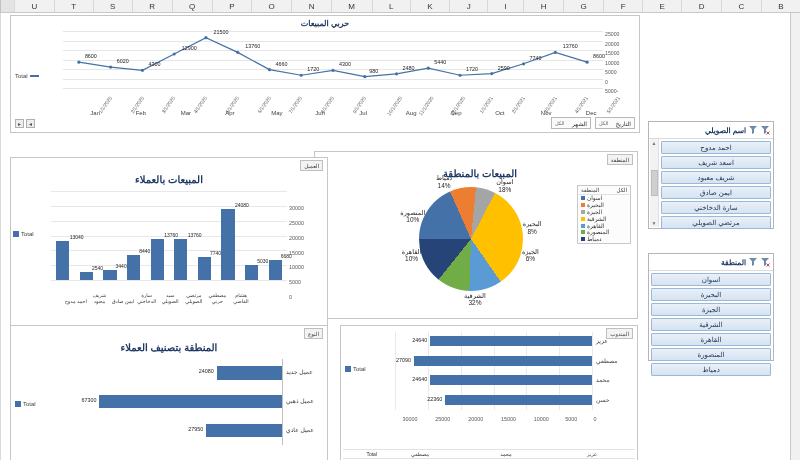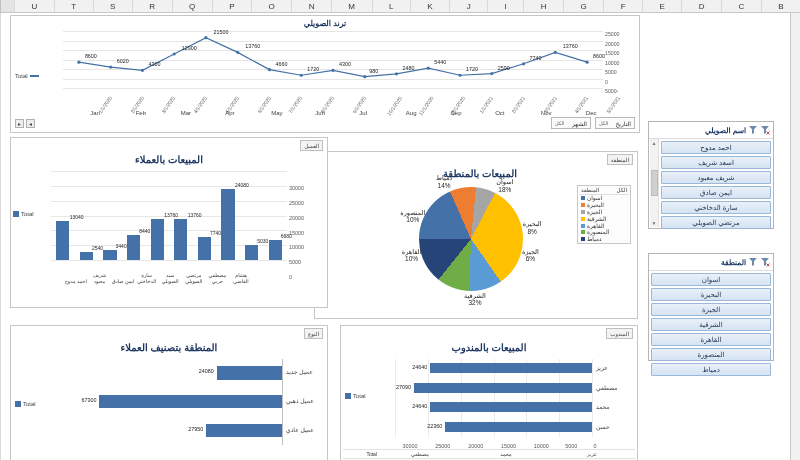--- a/index.html
+++ b/index.html
@@ -189,21 +189,21 @@
     align-items: center;
   }
   .sc-btn { font-size: 5px; color: #777; line-height: 8px; }
   .sc-thumb { width: 7px; height: 26px; background: #cfcfcf; border: 1px solid #bdbdbd; }
 
   #slicer-employee { top: 108px; right: 16px; width: 126px; height: 108px; }
   #slicer-region   { top: 240px; right: 16px; width: 126px; height: 108px; }
 
   
   #pie-panel   { top: 138px; right: 152px; width: 324px; height: 168px; padding-left: 8px; }
-  #bar-panel   { top: 124px; right: 462px; width: 318px; height: 171px; }
+  #bar-panel   { top: 144px; right: 462px; width: 318px; height: 171px; }
   #hbar-panel  { top: 312px; right: 152px; width: 298px; height: 146px; }
   #hbar2-panel { top: 312px; right: 462px; width: 318px; height: 146px; }
 
   .panel-topbar {
     position: absolute; top: 2px; right: 4px;
     display: flex; align-items: center; gap: 3px;
   }
   .field-btn {
     border: 1px solid #bfbfbf;
     background: #f3f3f3;
@@ -352,21 +352,21 @@
     <div class="col-cell">D</div>
     <div class="col-cell">C</div>
     <div class="col-cell">B</div>
   </div>
 
   <div class="row-gutter"></div>
 
   <div class="canvas">
 
     <div class="panel" id="top-chart">
-      <div class="panel-title">ترند الصويلي</div>
+      <div class="panel-title">حربي المبيعات</div>
 
       <div class="lc-wrap">
         <div class="lc-plot" id="lc-plot">
             <div class="lc-grid" style="top: 0px;"></div>
             <div class="lc-grid" style="top: 9.5px;"></div>
             <div class="lc-grid" style="top: 19px;"></div>
             <div class="lc-grid" style="top: 28.5px;"></div>
             <div class="lc-grid" style="top: 38px;"></div>
             <div class="lc-grid" style="top: 47.5px;"></div>
             <div class="lc-grid" style="top: 57px;"></div>
@@ -648,21 +648,20 @@
           <div class="vb-ylab" style="top: 77.3333px;">10000</div>
           <div class="vb-ylab" style="top: 92.1667px;">5000</div>
           <div class="vb-ylab" style="top: 107px;">0</div>
         </div>
     </div>
 
     <div class="panel" id="hbar-panel">
       <div class="panel-topbar">
         <div class="field-btn">المندوب</div>
       </div>
-      <div class="ptitle">المبيعات بالمندوب</div>
       <div class="hb-area">
         <div class="hb-plot" id="hb-plot">
             <div class="hb-vgrid" style="left: 197px;"></div>
             <div class="hb-xlab" style="left: 197px;">0</div>
             <div class="hb-vgrid" style="left: 164.167px;"></div>
             <div class="hb-xlab" style="left: 164.167px;">5000</div>
             <div class="hb-vgrid" style="left: 131.333px;"></div>
             <div class="hb-xlab" style="left: 131.333px;">10000</div>
             <div class="hb-vgrid" style="left: 98.5px;"></div>
             <div class="hb-xlab" style="left: 98.5px;">15000</div>

